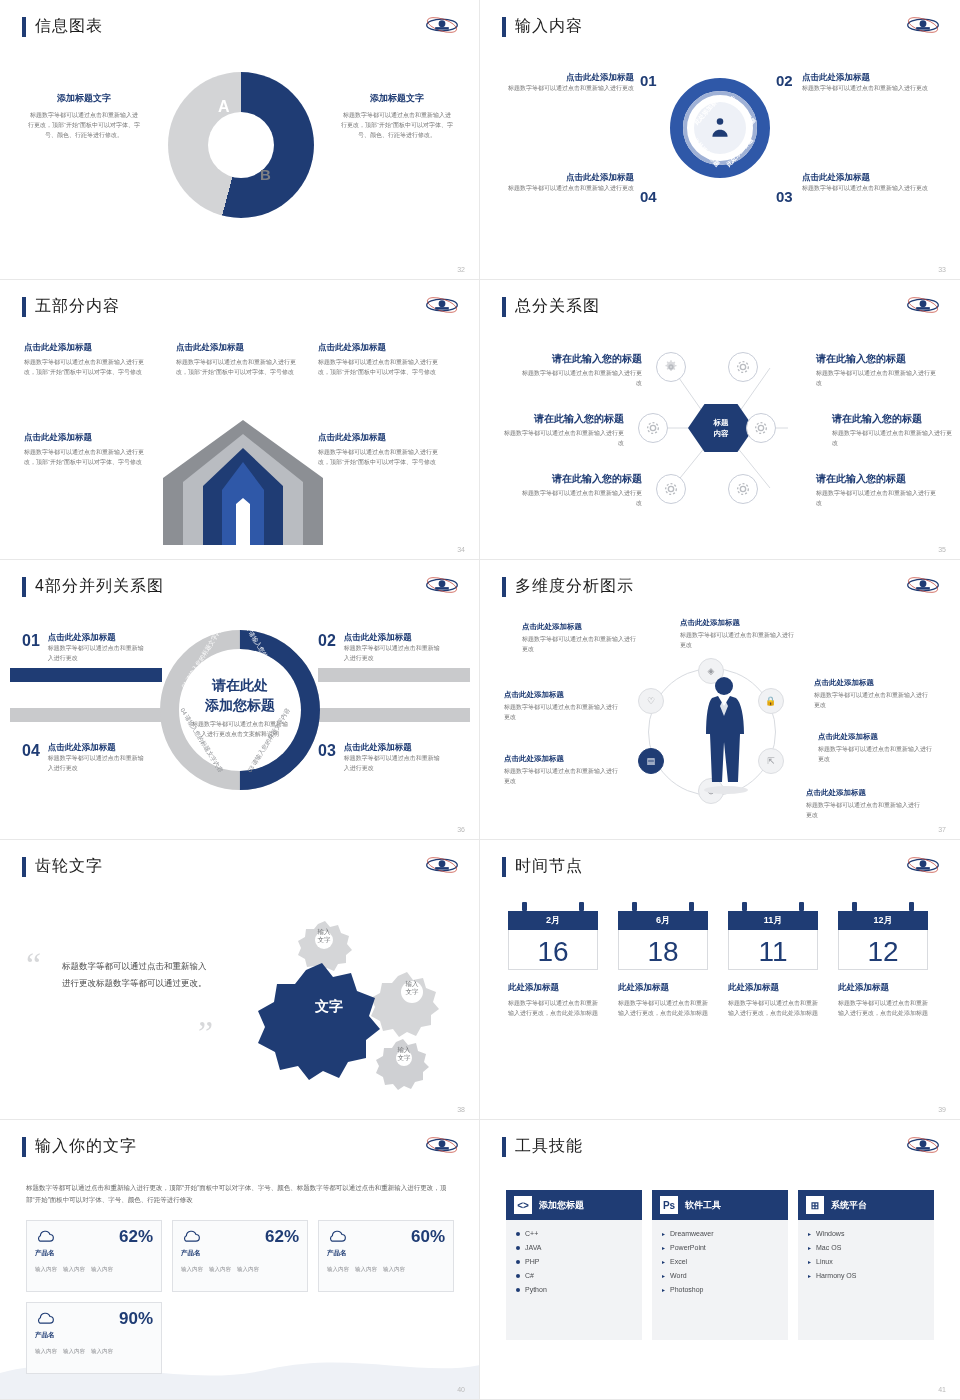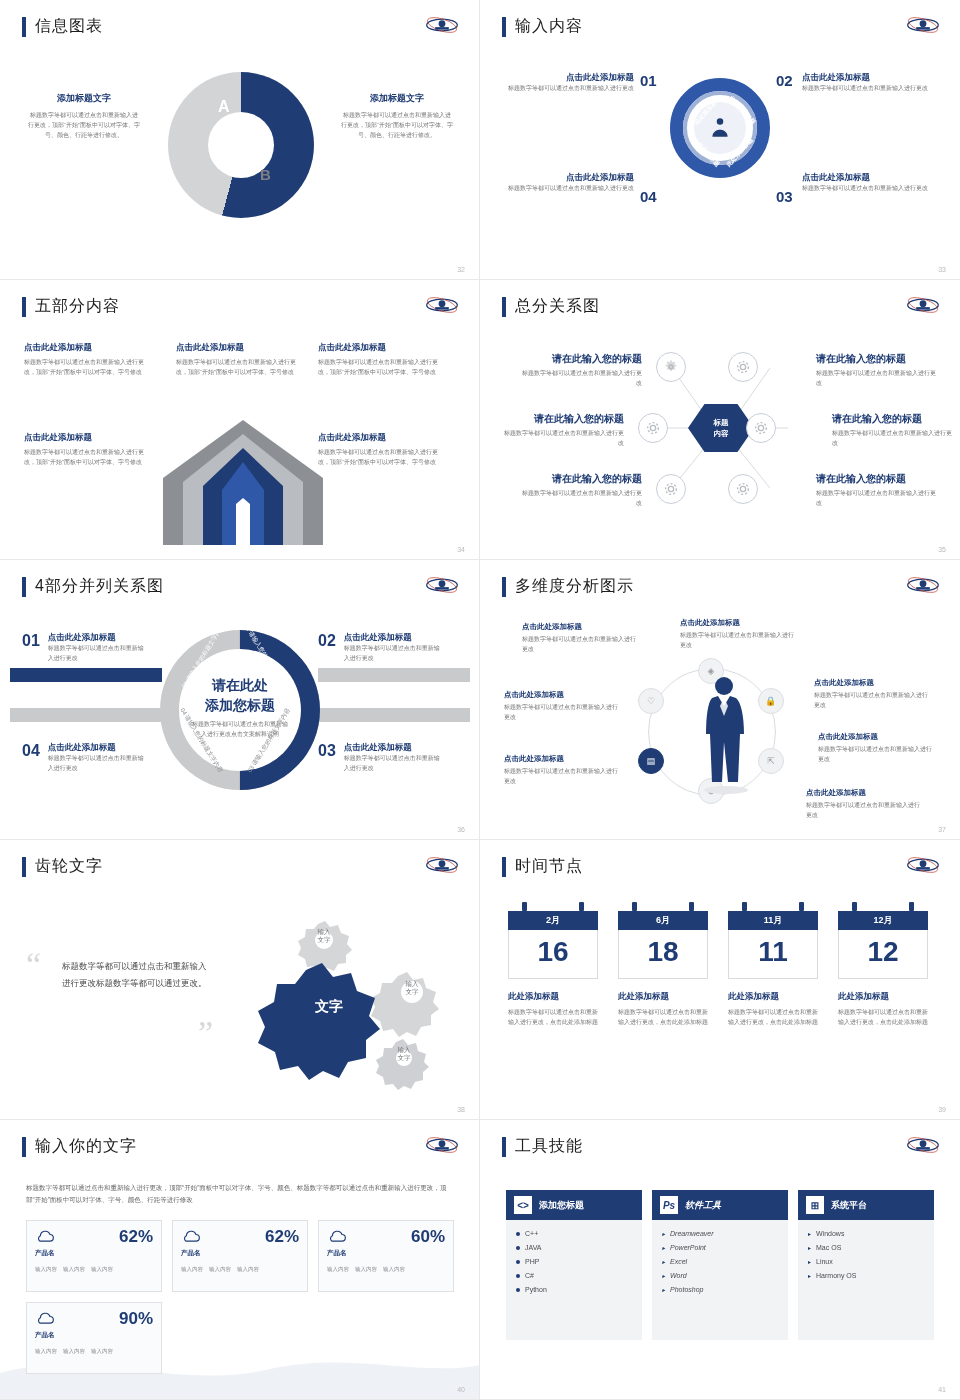--- a/index.html
+++ b/index.html
@@ -195,21 +195,21 @@
   .gear-label { position: absolute; font-size: 6.5px; color: #6f7174; text-align: center; line-height: 1.3; }
   .gear-main-label { position: absolute; left: 48px; top: 88px; width: 70px; text-align: center; font-size: 14px; font-weight: bold; color: #fff; }
 
   
   .cal { position: absolute; width: 90px; }
   .cal .rings { display: flex; justify-content: space-between; padding: 0 14px; }
   .ring { width: 5px; height: 9px; background: #1f3c74; border-radius: 1px; }
   .cal-head { background: #1f3c74; color: #fff; font-size: 9px; font-weight: bold;
     text-align: center; padding: 3px 0; }
   .cal-body { border: 1px solid #d9dbdf; border-top: none; background: #fff;
-    text-align: center; font-size: 28px; font-weight: bold; color: #1f3c74; padding: 6px 0 10px; }
+    text-align: center; font-size: 28px; font-weight: normal; color: #1f3c74; padding: 6px 0 1px; }
   .cal-cap { margin-top: 12px; text-align: left; }
   .cal-cap .hd { font-size: 8.5px; margin-bottom: 5px; }
   .t1 { left: 28px; top: 62px; }
   .t2 { left: 138px; top: 62px; }
   .t3 { left: 248px; top: 62px; }
   .t4 { left: 358px; top: 62px; }
 
   
   .s40-desc { position: absolute; left: 26px; top: 62px; width: 430px; font-size: 6.5px; color: #666; line-height: 1.9; }
   .cards { position: absolute; left: 26px; top: 100px; width: 428px;
@@ -226,21 +226,21 @@
   .tool-col { position: absolute; width: 136px; top: 70px; }
   .tool-head { background: #1f3c74; color: #fff; display: flex; align-items: center; gap: 7px;
     padding: 6px 8px; font-size: 9px; font-weight: bold; }
   .tool-ic { width: 18px; height: 18px; background: #fff; color: #1f3c74;
     display: flex; align-items: center; justify-content: center; font-size: 10px; font-weight: bold; }
   .tool-body { background: #f2f3f5; padding: 10px 10px 14px; min-height: 120px; }
   .tool-li { font-size: 7px; color: #4a4c50; margin-bottom: 7px; display: flex; gap: 5px; align-items: center; }
   .bullet-dot { width: 4px; height: 4px; border-radius: 50%; background: #1f3c74; flex: none; }
   .bullet-ar { font-size: 6px; color: #1f3c74; }
   .tc1 { left: 26px; }
-  .tc2 { left: 172px; font-style: italic; }
+  .tc2 { left: 172px; }
   .tc3 { left: 318px; }
 </style>
 </head>
 <body>
 
 <div class="deck">
 
   <div class="slide">
     <div class="slide-title-wrap">
       <div class="title-bar"></div>

